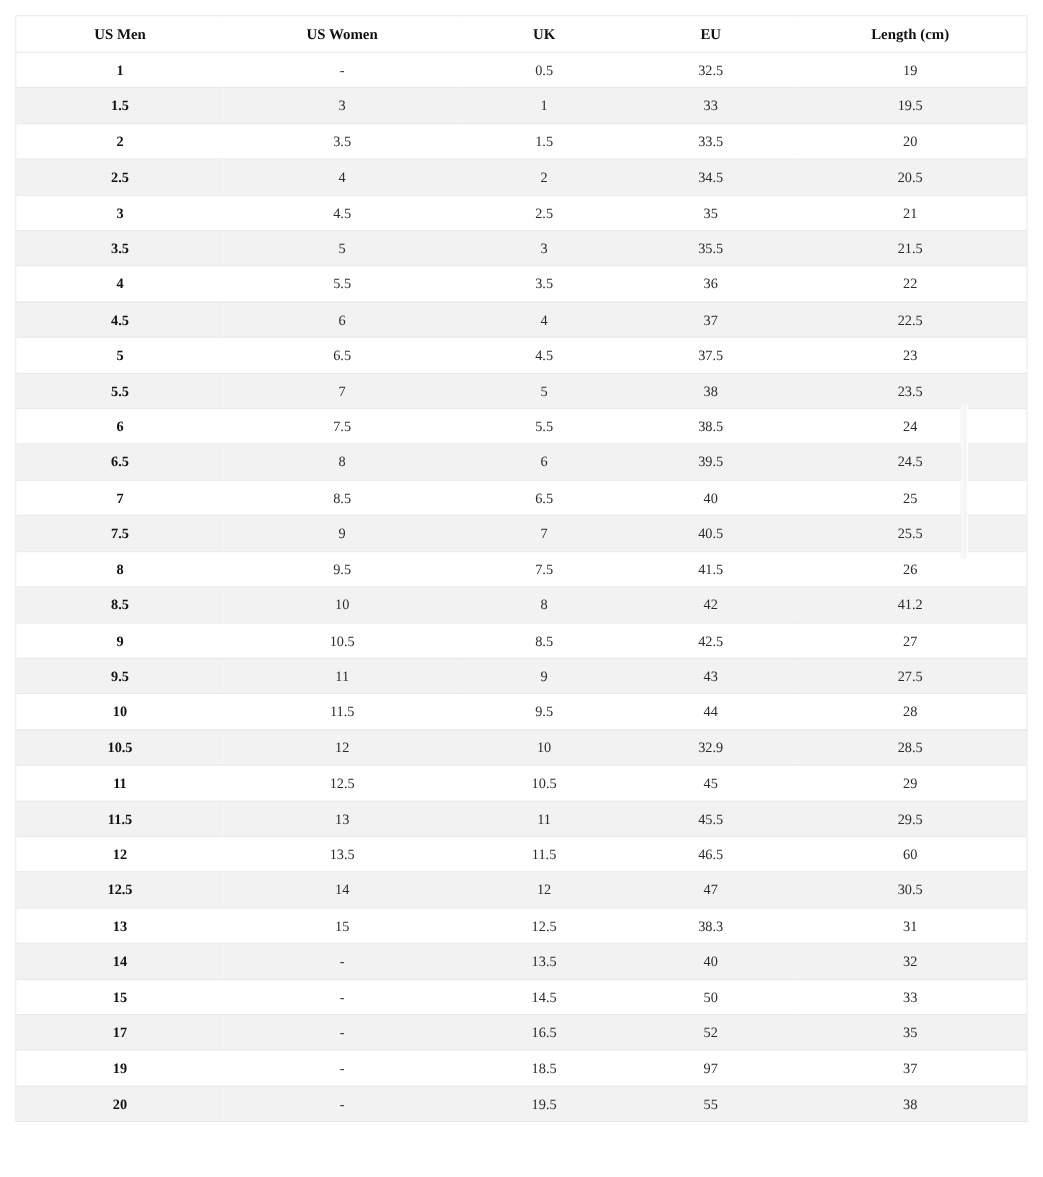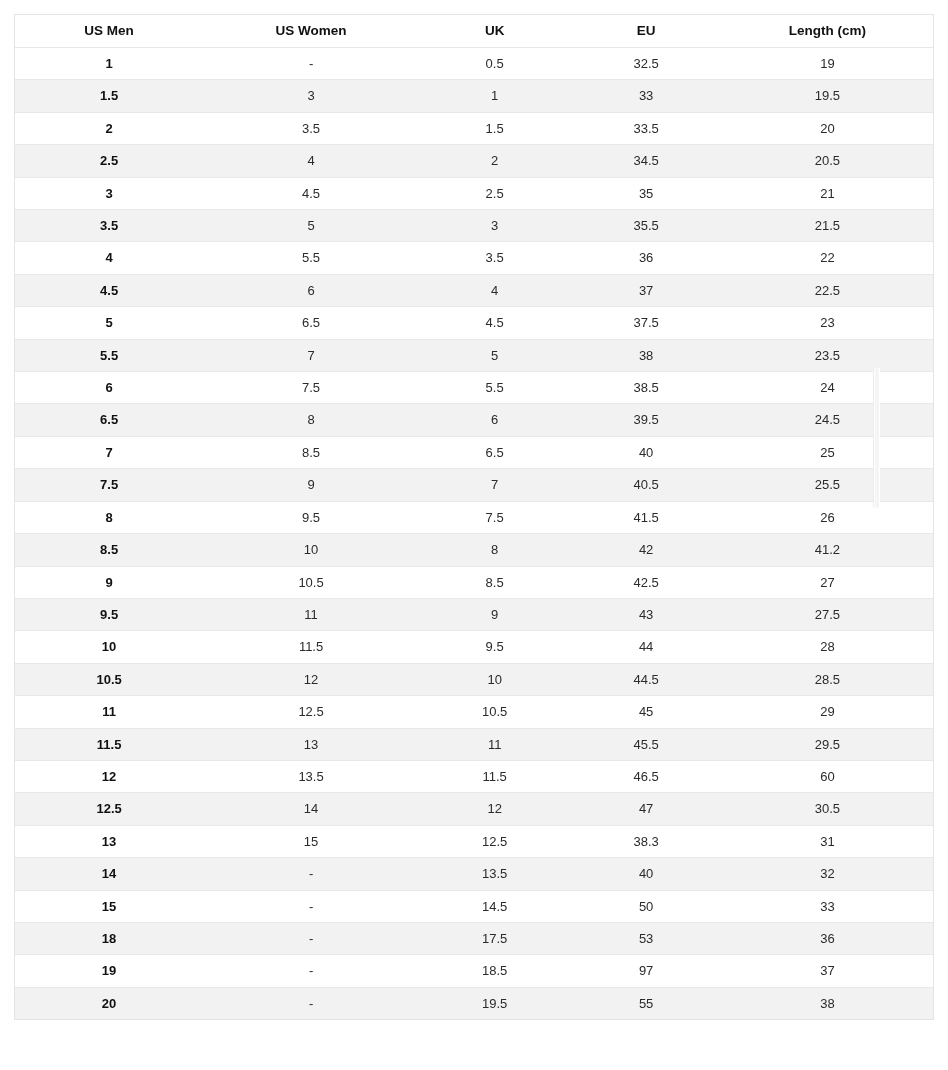--- a/index.html
+++ b/index.html
@@ -14,20 +14,21 @@
     color: #111111;
     overflow: hidden;
   }
   .page {
     position: relative;
     width: 880px;
     height: 1070px;
     background: #ffffff;
     box-sizing: border-box;
     padding: 14px 14px 14px 14px;
+    font-family: Liberation Serif, serif;
   }
   .table-wrap {
     width: 920px;
     border: 1px solid #e4e4e4;
     box-sizing: border-box;
     background: #ffffff;
   }
   table.size-chart {
     border-collapse: collapse;
     width: 100%;
@@ -248,21 +249,21 @@
             <td>10</td>
             <td>11.5</td>
             <td>9.5</td>
             <td>44</td>
             <td>28</td>
           </tr>
           <tr>
             <td>10.5</td>
             <td>12</td>
             <td>10</td>
-            <td>44.5</td>
+            <td>32.9</td>
             <td>28.5</td>
           </tr>
           <tr>
             <td>11</td>
             <td>12.5</td>
             <td>10.5</td>
             <td>45</td>
             <td>29</td>
           </tr>
           <tr>
@@ -301,25 +302,25 @@
             <td>32</td>
           </tr>
           <tr>
             <td>15</td>
             <td>-</td>
             <td>14.5</td>
             <td>50</td>
             <td>33</td>
           </tr>
           <tr>
-            <td>18</td>
-            <td>-</td>
-            <td>17.5</td>
-            <td>53</td>
-            <td>36</td>
+            <td>17</td>
+            <td>-</td>
+            <td>16.5</td>
+            <td>52</td>
+            <td>35</td>
           </tr>
           <tr>
             <td>19</td>
             <td>-</td>
             <td>18.5</td>
             <td>97</td>
             <td>37</td>
           </tr>
           <tr>
             <td>20</td>

